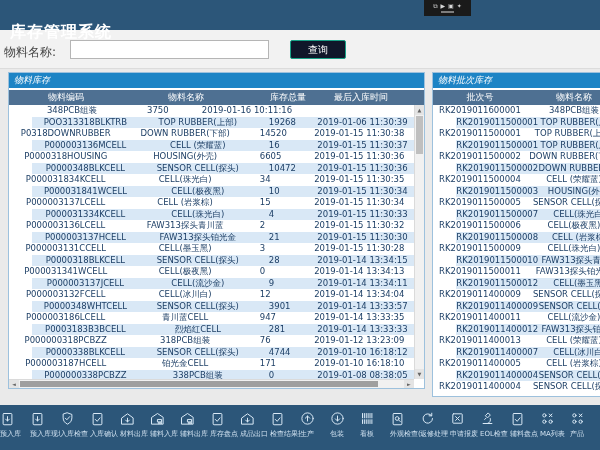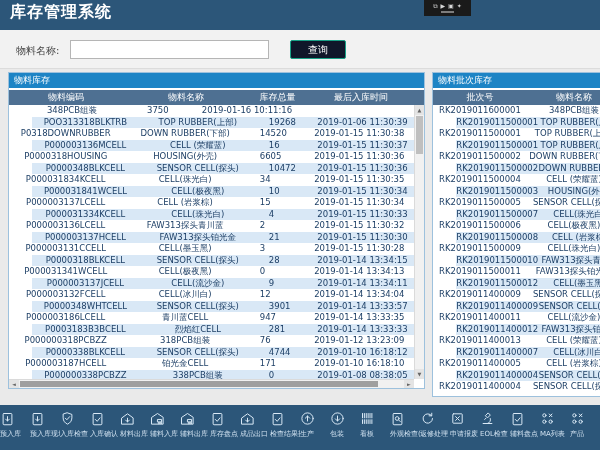--- a/index.html
+++ b/index.html
@@ -2,44 +2,44 @@
 <html><head>
 <meta charset="utf-8">
 <title>库存管理系统</title>
 <style>
   * { margin:0; padding:0; box-sizing:border-box; }
   html,body { width:600px; height:450px; overflow:hidden; }
   body { position:relative; font-family:"DejaVu Sans","Liberation Sans",sans-serif; background:#eaeaea; }
 
   
   .header { position:absolute; left:0; top:0; width:600px; height:30px; background:#2c5679; z-index:3; }
-  .app-title { position:absolute; left:10px; top:2px; font-size:16px; font-weight:bold; color:#ffffff; letter-spacing:1px;text-align:right; }
+  .app-title { position:absolute; left:10px; top:22px; font-size:16px; font-weight:bold; color:#ffffff; letter-spacing:1px;text-align:right; }
   .recorder { position:absolute; left:424px; top:0; width:47px; height:16px; background:#1a1a1a; z-index:4;
               display:flex; align-items:flex-start; justify-content:center; gap:3px; padding-top:2px; }
   .rec-ic { color:#d8d8d8; font-size:6px; line-height:7px; }
   .rec-bar { position:absolute; left:17px; top:11px; width:13px; height:2px; background:#7d7d7d; }
 
   
   .search-area { position:absolute; left:0; top:30px; width:600px; height:39px; background:#f2f2f2; border-bottom:1px solid #dcdcdc; }
-  .search-label { position:absolute; left:16px; top:14px; font-size:10px; color:#444; }
+  .search-label { position:absolute; left:4px; top:14px; font-size:12px; color:#444; }
   .search-input { position:absolute; left:70px; top:10px; width:199px; height:19px; border:1px solid #b5b5b5; background:#fff; font-size:11px; padding:0 4px; }
   .search-btn { position:absolute; left:290px; top:10px; width:56px; height:19px; background:#0f172a; color:#fff; border:1px solid #18a086; font-size:10px; border-radius:2px; cursor:pointer; }
 
   
   .panel { position:absolute; background:#fff; border:1px solid #9dc1dd; overflow:hidden; }
   #left-panel  { left:8px;  top:72px; width:417px; height:317px; }
   #right-panel { left:432px; top:72px; width:190px; height:325px; }
-  .panel-title { height:15px; background:#1d84c5; color:#fff; font-size:9px; line-height:15px; padding-left:5px; }
+  .panel-title { height:15px; background:#1d84c5; color:#fff; font-size:9px; line-height:15px; padding-left:5px;font-style:italic; }
   .thead { display:flex; background:#4e7092; height:15px; margin-top:2px; }
   .th { color:#fff; font-size:9px; line-height:15px; text-align:center; white-space:nowrap; overflow:hidden; }
   .trow { display:flex; height:11.5px; background:#fff; }
   .trow.alt { background:#d9e8f6;margin-left:23px; }
   .td { font-size:8.5px; line-height:11.5px; color:#1d3f66; text-align:center; white-space:nowrap; overflow:hidden; }
   .c0{width:114px}.c1{width:126px}.c2{width:57px; text-align:left; padding-left:12px;}.c3{width:110px}
-  .th.c2{ text-align:center; padding-left:0; }
+  .th.c2{ text-align:right; padding-left:0; }
   .rc0{width:95px}.rc1{width:95px}
 
   
   .vscroll { position:absolute; right:0; top:32px; bottom:9px; width:10px; background:#f1f1f1; border-left:1px solid #dadada; }
   .sb-btn { position:absolute; left:0; width:9px; height:10px; background:#e4e4e4; color:#666; font-size:5px; text-align:center; line-height:10px; cursor:pointer; }
   .sb-up{ top:0; } .sb-down{ bottom:0; }
   .sb-thumb-v { position:absolute; left:1px; top:11px; width:7px; height:38px; background:#bfbfbf; }
   .hscroll { position:absolute; left:0; bottom:0; height:9px; right:10px; background:#f1f1f1; border-top:1px solid #dadada; }
   .hs-btn { position:absolute; top:0; width:10px; height:8px; color:#666; font-size:5px; text-align:center; line-height:8px; background:#e4e4e4; cursor:pointer; }
   .hs-left{ left:0; } .hs-right{ right:0; }

